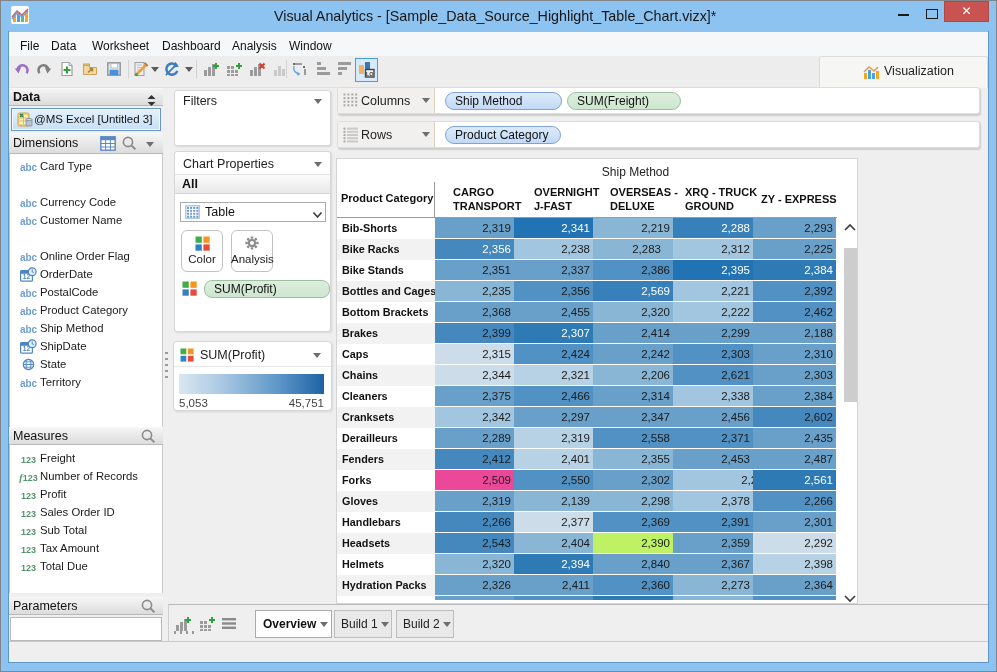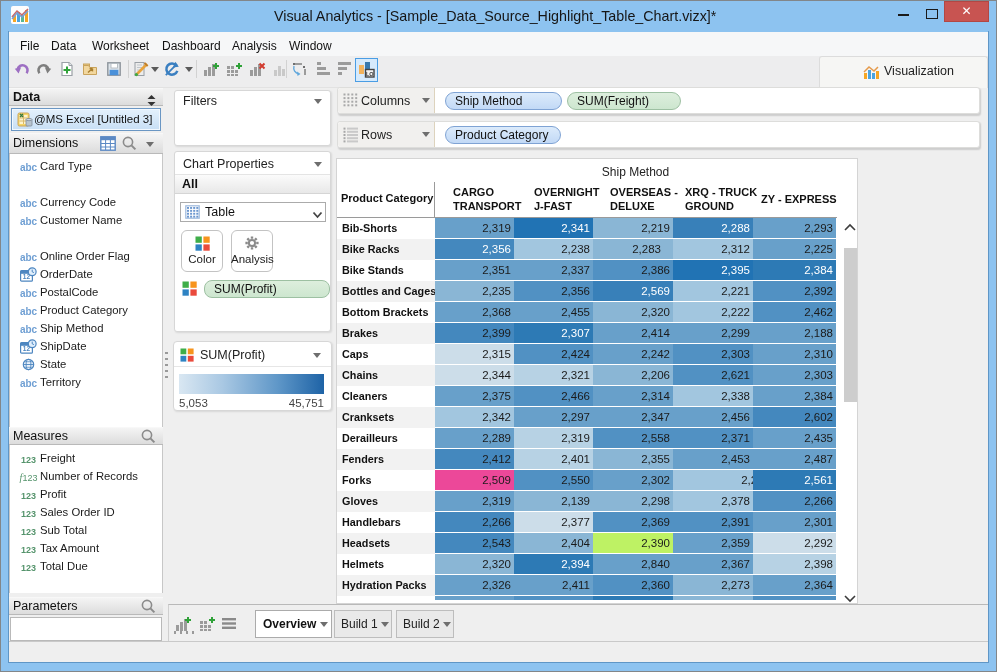--- a/index.html
+++ b/index.html
@@ -265,21 +265,21 @@
       <circle cx="6" cy="6" r="4.6" fill="none" stroke="#8b8b8b" stroke-width="1.6"></circle>
       <line x1="9.4" y1="9.4" x2="13.4" y2="13.4" stroke="#8b8b8b" stroke-width="2"></line>
     </svg></div>
 <div class="a" style="left:9px;top:445px;width:154px;height:148px;background:#fff;border-left:1px solid #c7c7c7;border-right:1px solid #c7c7c7"></div>
 <div class="a" style="left:9px;top:449px;width:154px;height:140px">
 <div class="frow" style="top:0px">
       <span class="fi"><span class="fic" style="color:#55946c;font-size:9px;font-weight:bold">123</span></span>
       <span class="fl">Freight</span>
     </div>
 <div class="frow" style="top:18px">
-      <span class="fi"><span class="fic" style="color:#55946c;font-size:9px;font-weight:normal"><i style="font-family:'Liberation Serif',serif;font-size:10px">f</i>123</span></span>
+      <span class="fi"><span class="fic" style="color:#55946c;font-size:9px;font-weight:bold"><i style="font-family:'Liberation Serif',serif;font-size:10px">f</i>123</span></span>
       <span class="fl">Number of Records</span>
     </div>
 <div class="frow" style="top:36px">
       <span class="fi"><span class="fic" style="color:#55946c;font-size:9px;font-weight:bold">123</span></span>
       <span class="fl">Profit</span>
     </div>
 <div class="frow" style="top:54px">
       <span class="fi"><span class="fic" style="color:#55946c;font-size:9px;font-weight:bold">123</span></span>
       <span class="fl">Sales Order ID</span>
     </div>

